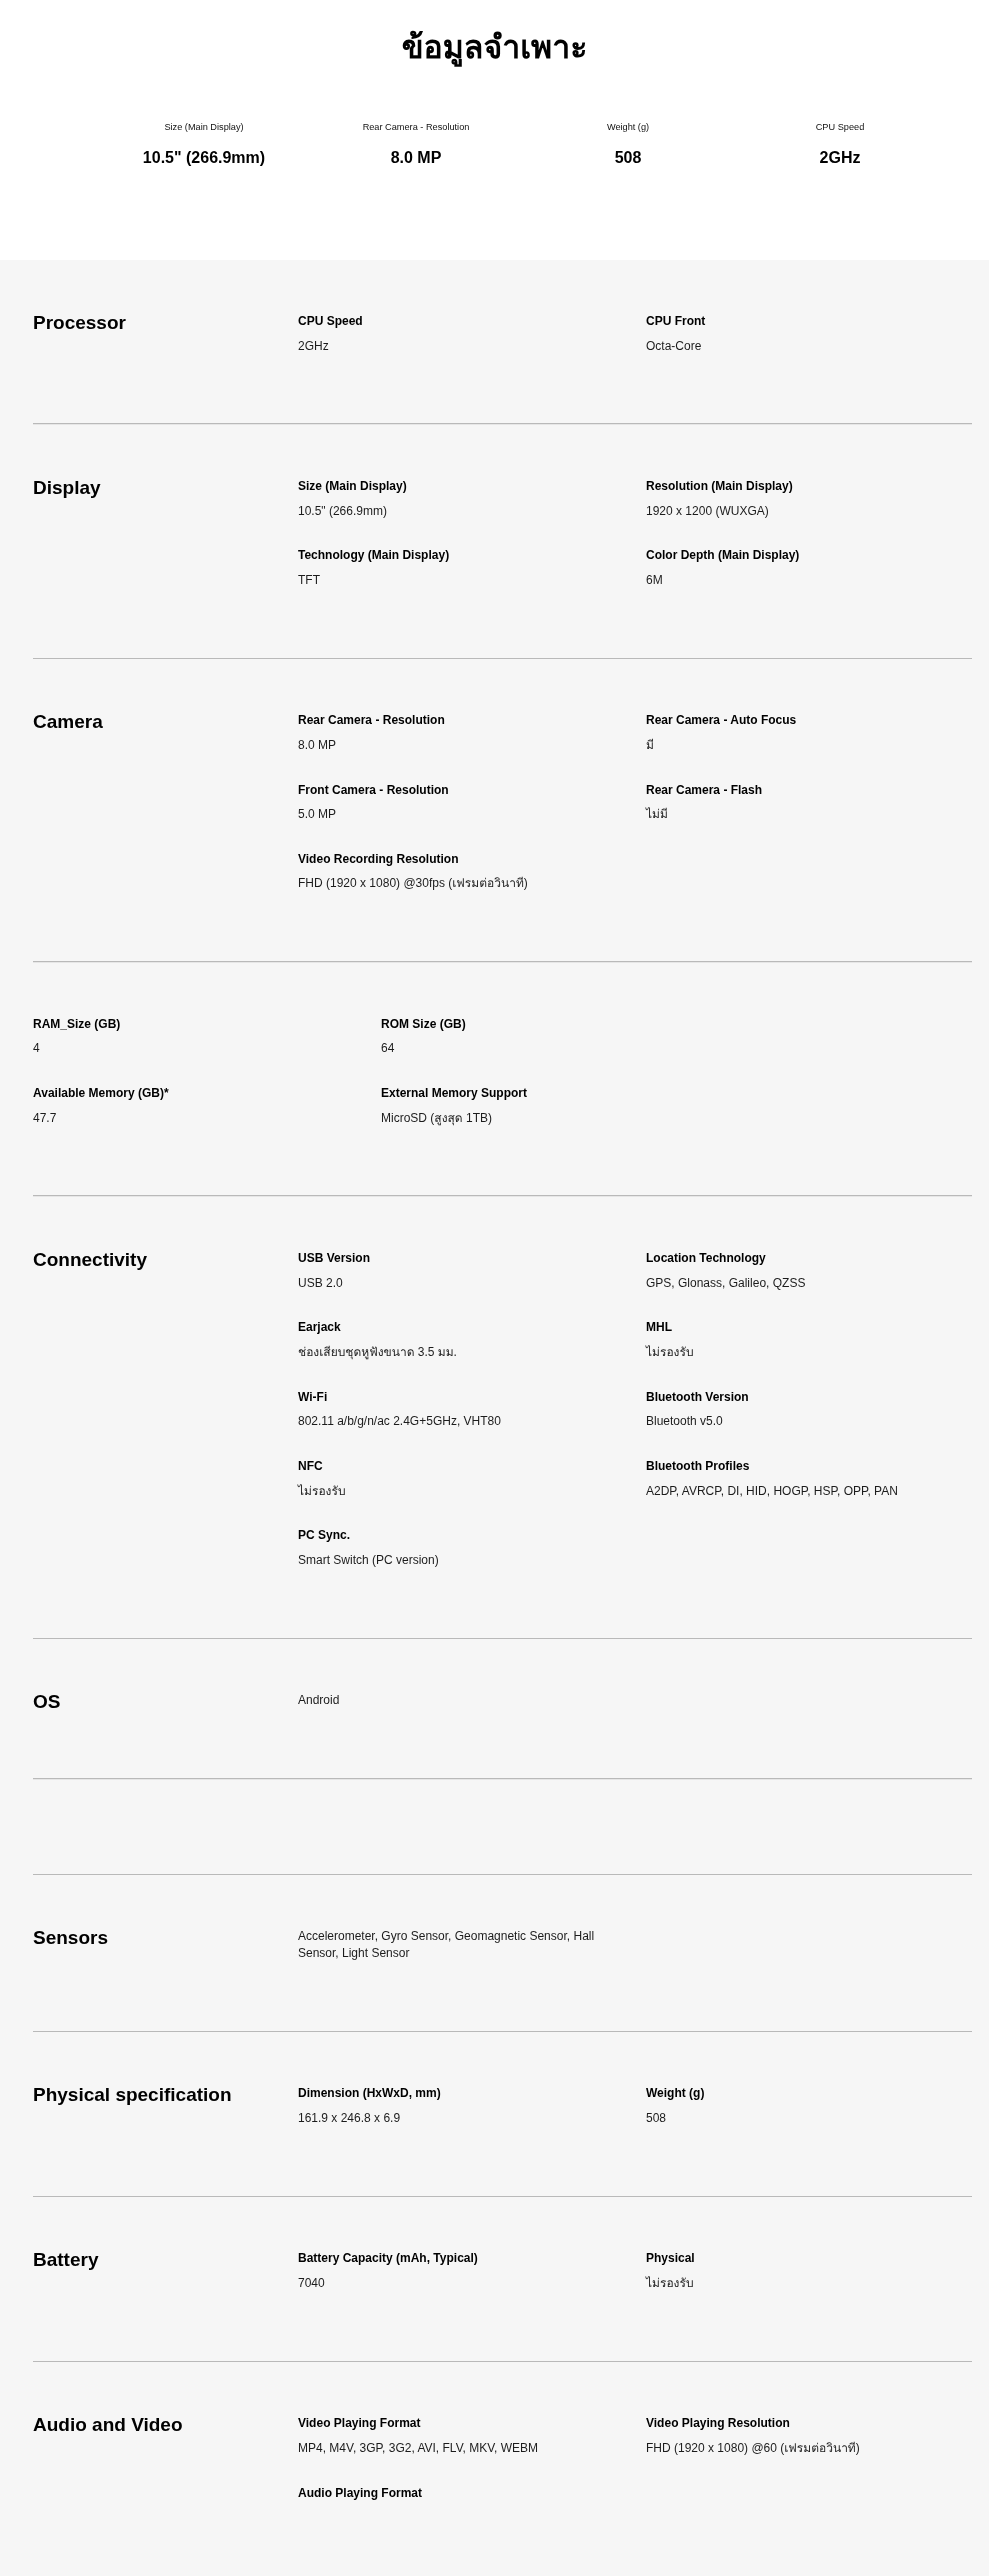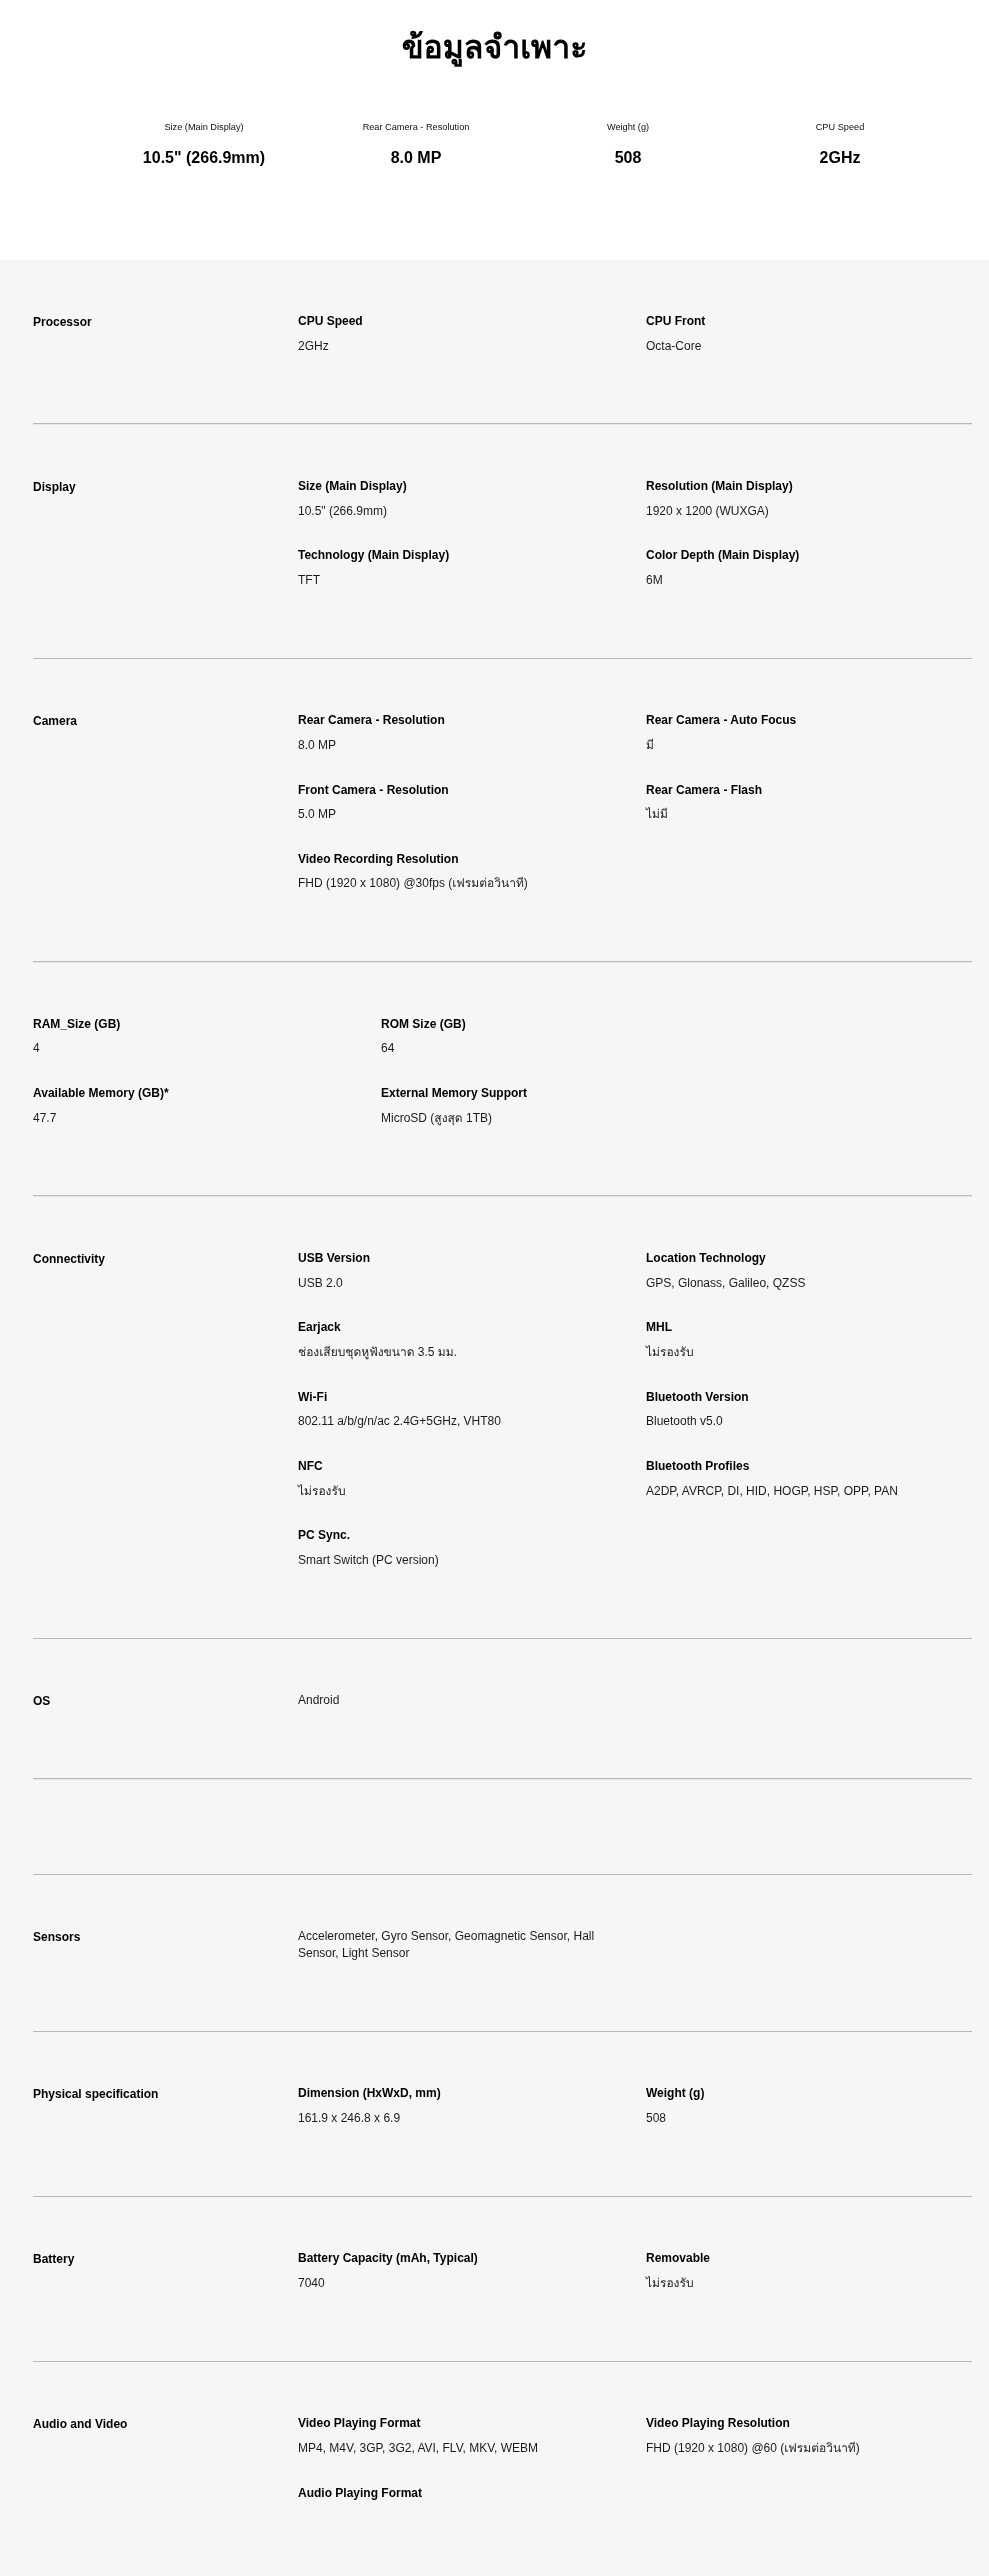--- a/index.html
+++ b/index.html
@@ -48,21 +48,21 @@
 
   
   .specs { background:#f6f6f6; }
   .section {
     display:flex;
     padding:53px 17px 41px 33px;
   }
   .sec-title {
     width:265px;
     flex:0 0 265px;
-    font-size:12px;
+    font-size:19px;
     line-height:19.5px;
     font-weight:700;
     color:#010101;
     padding-right:17px;
   }
   .sec-body {
     flex:1;
     display:grid;
     grid-template-columns:348px 1fr;
     align-items:start;
@@ -321,21 +321,21 @@
 
   <section class="section">
     <h2 class="sec-title">Battery</h2>
     <div class="sec-body">
   <div class="item">
     <div class="item-label">Battery Capacity (mAh, Typical)</div>
     <div class="item-value">7040</div>
   </div>
 
   <div class="item">
-    <div class="item-label">Removable</div>
+    <div class="item-label">Physical</div>
     <div class="item-value">ไม่รองรับ</div>
   </div>
 </div>
   </section>
 
   <div class="divider"></div>
 
   <section class="section">
     <h2 class="sec-title">Audio and Video</h2>
     <div class="sec-body">

